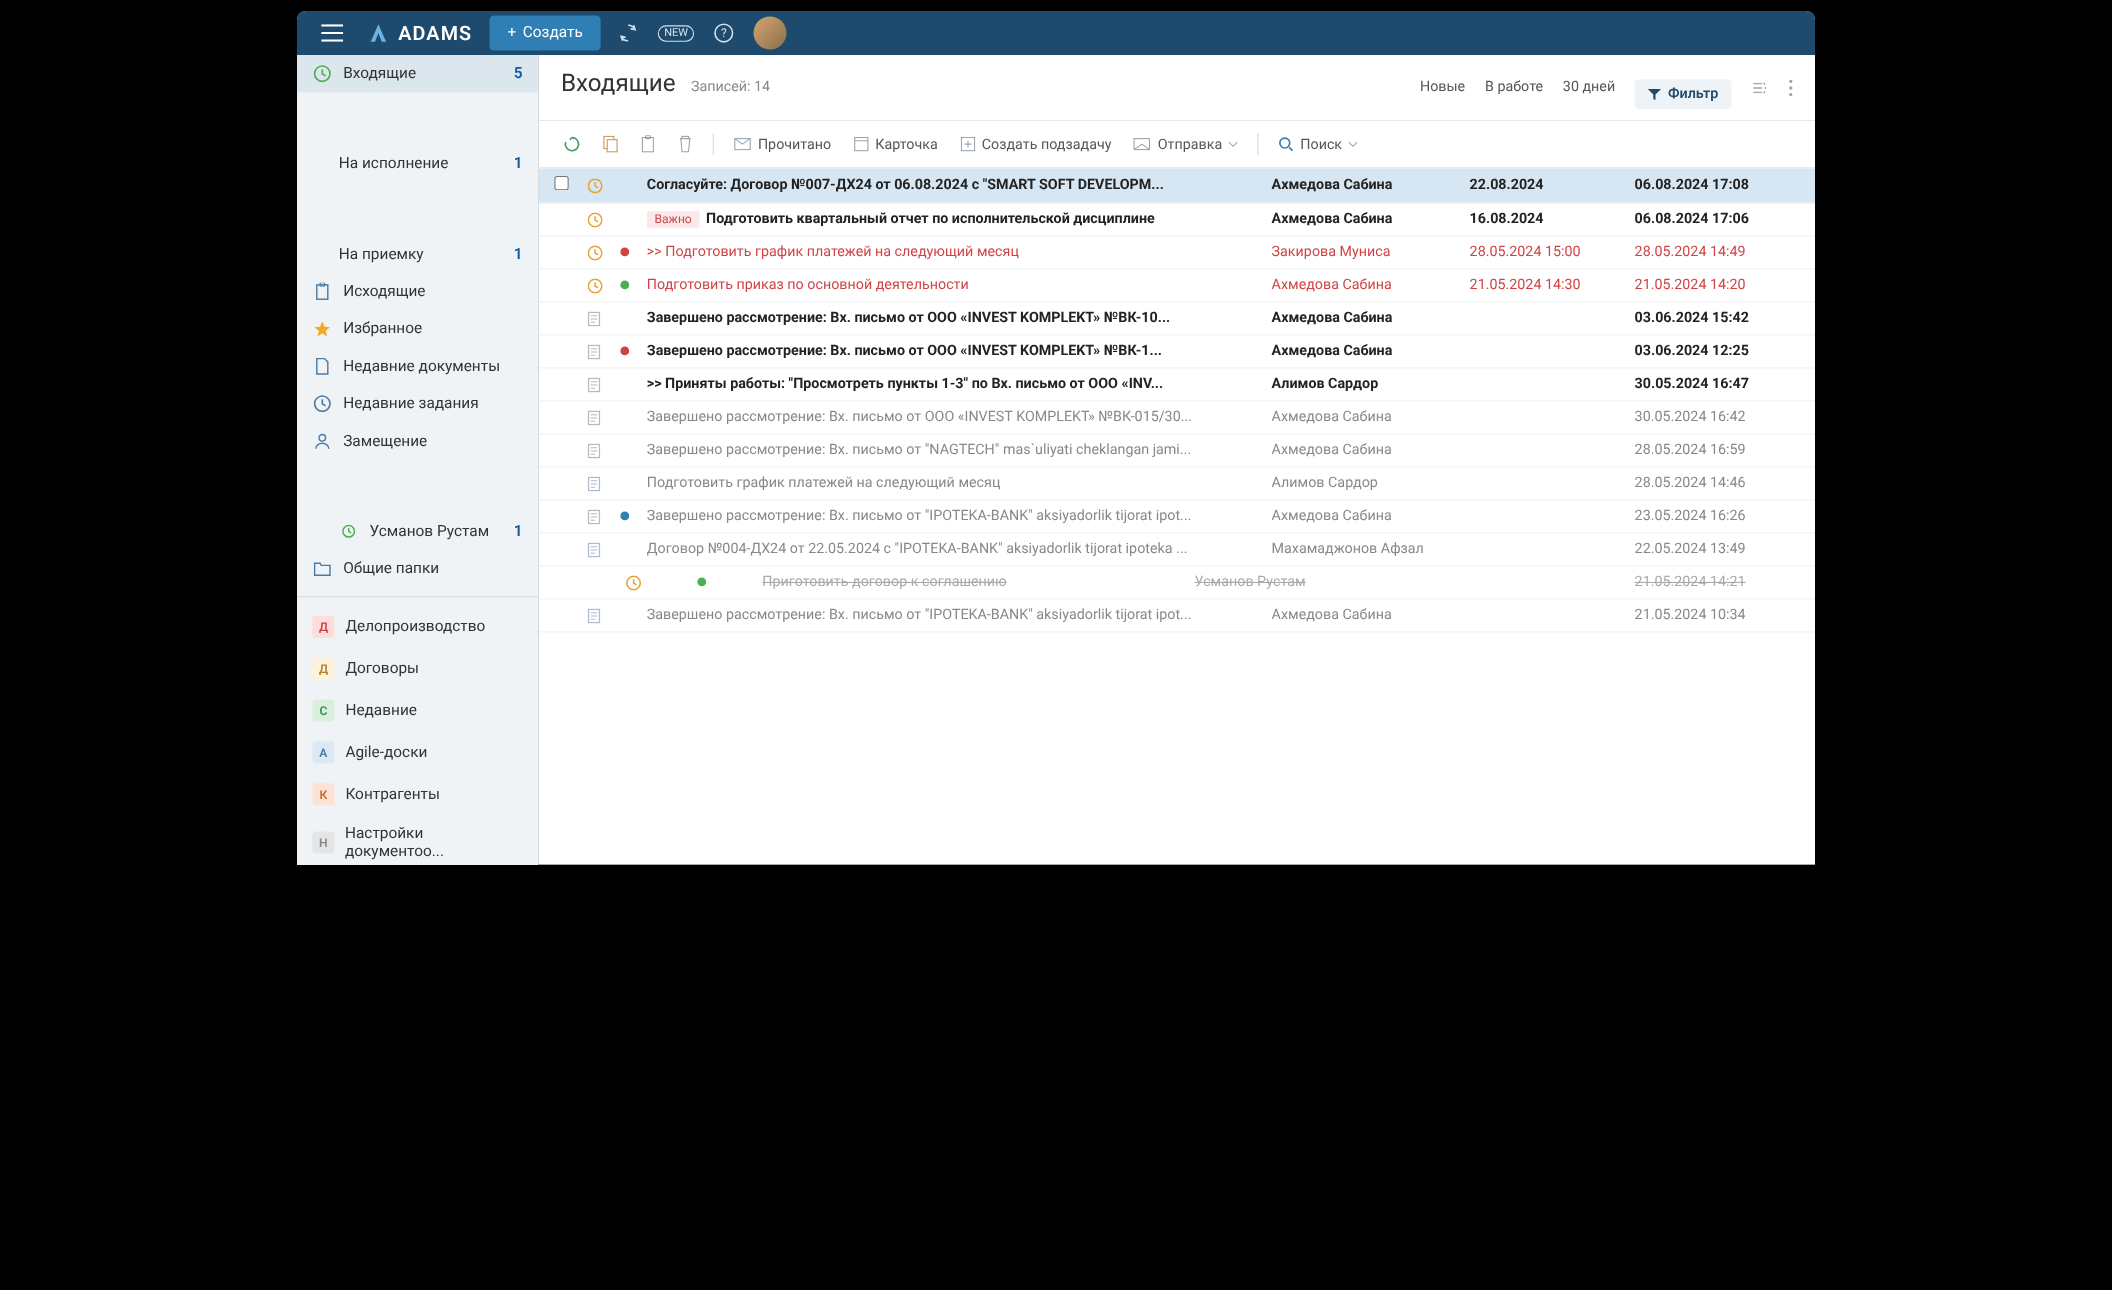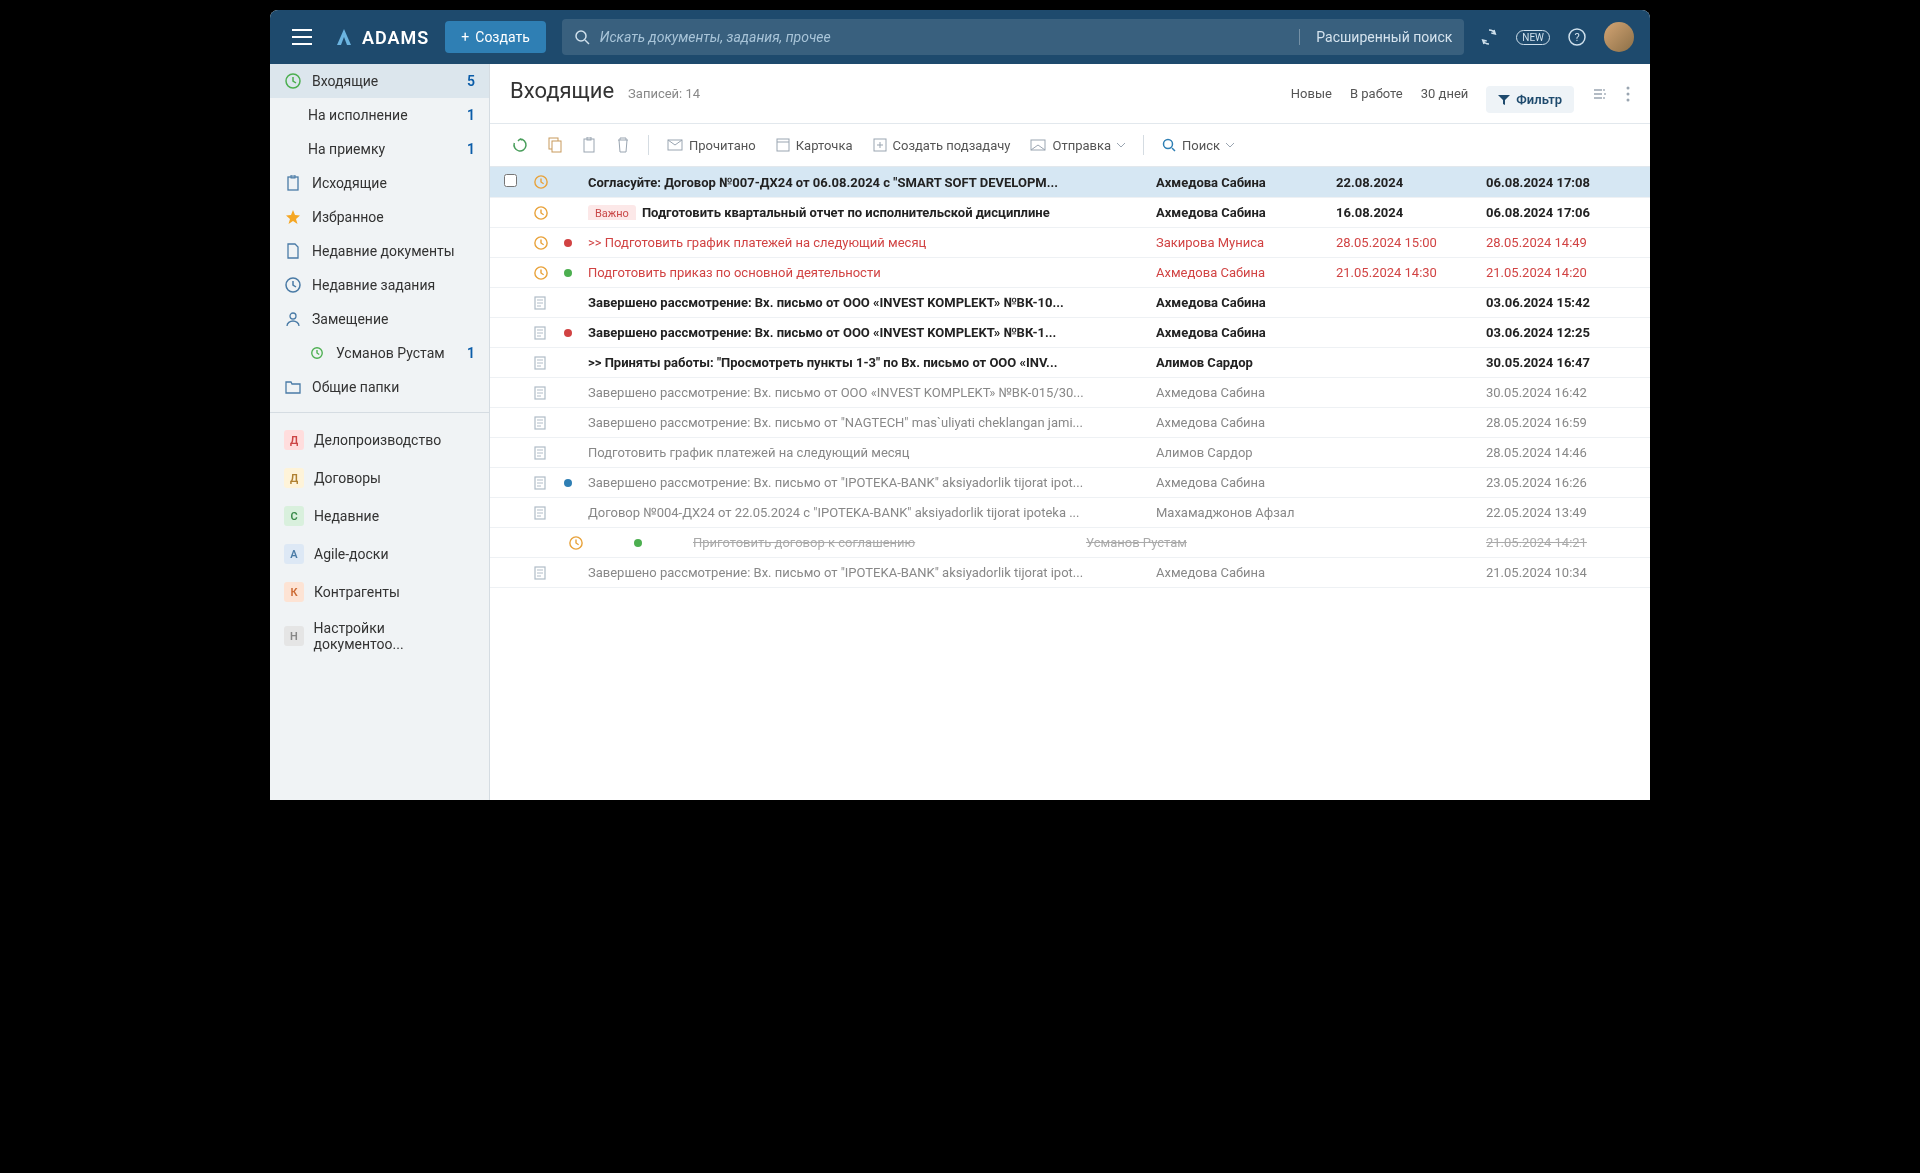--- a/index.html
+++ b/index.html
@@ -1,20 +1,20 @@
 <!DOCTYPE html>
 <html><head>
 <meta charset="utf-8">
 <style>
 * { margin: 0; padding: 0; box-sizing: border-box; font-family: -apple-system, BlinkMacSystemFont, "Segoe UI", Roboto, Arial, sans-serif; }
 body { background: #000; display: flex; justify-content: center; align-items: flex-start; padding: 10px; }
 .app-frame { width: 1380px; background: #fff; border-radius: 8px 8px 0 0; overflow: hidden; box-shadow: 0 0 0 8px #000; }
 
 
-.header { background: #1e4a6d; height: 54px; display: flex; align-items: center; padding: 0 16px; gap: 16px; }
+.header { background: #1e4a6d; height: 40px; display: flex; align-items: center; padding: 0 16px; gap: 16px; }
 .menu-btn { color: #fff; cursor: pointer; padding: 6px; }
 .logo { display: flex; align-items: center; gap: 8px; color: #fff; font-weight: 600; font-size: 18px; letter-spacing: 1px; }
 .logo-icon { color: #5ba3d0; }
 .create-btn { background: #2f7fb4; color: #fff; border: none; padding: 8px 16px; border-radius: 4px; font-size: 14px; display: flex; align-items: center; gap: 6px; cursor: pointer; }
 .search-wrap { flex: 1; display: flex; background: rgba(255,255,255,0.12); border-radius: 4px; height: 36px; align-items: center; padding: 0 12px; gap: 10px; }
 .search-input { flex: 1; background: transparent; border: none; color: #cfe0ec; font-size: 14px; font-style: italic; outline: none; }
 .search-input::placeholder { color: #a8c4d8; }
 .adv-search { color: #d5e3ee; border-left: 1px solid rgba(255,255,255,0.3); padding-left: 16px; font-size: 14px; cursor: pointer; }
 .header-icons { display: flex; align-items: center; gap: 18px; }
 .header-icon { color: #cfe0ec; cursor: pointer; }
@@ -22,21 +22,21 @@
 .avatar { width: 30px; height: 30px; border-radius: 50%; background: linear-gradient(135deg, #d4a574, #8b6f47); }
 
 
 .body { display: flex; height: 736px; }
 
 
 .sidebar { width: 220px; background: #f0f3f5; border-right: 1px solid #d5dce2; overflow-y: auto; font-size: 14px; }
 .sb-item { display: flex; align-items: center; padding: 9px 14px; gap: 10px; cursor: pointer; color: #333; }
 .sb-item.active { background: #dce6ed; }
 .sb-item .count { margin-left: auto; color: #0a5ca8; font-weight: 600; }
-.sb-sub { padding-left: 38px; }
+.sb-sub { padding-left: 38px; margin-top: 48px; }
 .sb-icon { width: 18px; display: flex; justify-content: center; color: #4a7ba6; }
 .sb-divider { height: 1px; background: #d5dce2; margin: 8px 0; }
 .sb-letter { width: 20px; height: 20px; border-radius: 3px; display: flex; align-items: center; justify-content: center; font-size: 11px; font-weight: 600; }
 .l-red { background: #fdd; color: #c44; }
 .l-yellow { background: #fef3d9; color: #b08030; }
 .l-green { background: #d9f0dd; color: #3a8a4a; }
 .l-blue { background: #dde8f5; color: #4a7ba6; }
 .l-orange { background: #fde3d4; color: #cc6a33; }
 .l-gray { background: #e5e5e5; color: #888; }
 
@@ -97,30 +97,20 @@
         <svg width="20" height="20" viewBox="0 0 20 20">
             <path d="M10 2 L3 18 L7 18 L10 10 L13 18 L17 18 Z" fill="#6bb4e0"></path>
           </svg>
       </span>
       <span>ADAMS</span>
     </div>
     <button class="create-btn">
       <span>+</span>
       <span>Создать</span>
     </button>
-    <div class="search-wrap">
-      <span>
-        <svg width="16" height="16" viewBox="0 0 16 16">
-            <circle cx="7" cy="7" r="5" stroke="#cfe0ec" stroke-width="1.5" fill="none"></circle>
-            <path d="M11 11l4 4" stroke="#cfe0ec" stroke-width="1.5"></path>
-          </svg>
-      </span>
-      <input class="search-input" placeholder="Искать документы, задания, прочее" style="">
-      <span class="adv-search">Расширенный поиск</span>
-    </div>
     <div class="header-icons">
       <span class="header-icon">
         <svg width="18" height="18" viewBox="0 0 18 18">
             <path d="M9 2a7 7 0 0 1 6.3 4M9 16a7 7 0 0 1-6.3-4M14 2l1.3 4-4-1M4 16l-1.3-4 4 1" stroke="#cfe0ec" stroke-width="1.5" fill="none"></path>
           </svg>
       </span>
       <span class="new-badge">NEW</span>
       <span class="header-icon">
         <svg width="18" height="18" viewBox="0 0 18 18">
             <circle cx="9" cy="9" r="8" stroke="#cfe0ec" stroke-width="1.5" fill="none"></circle>

